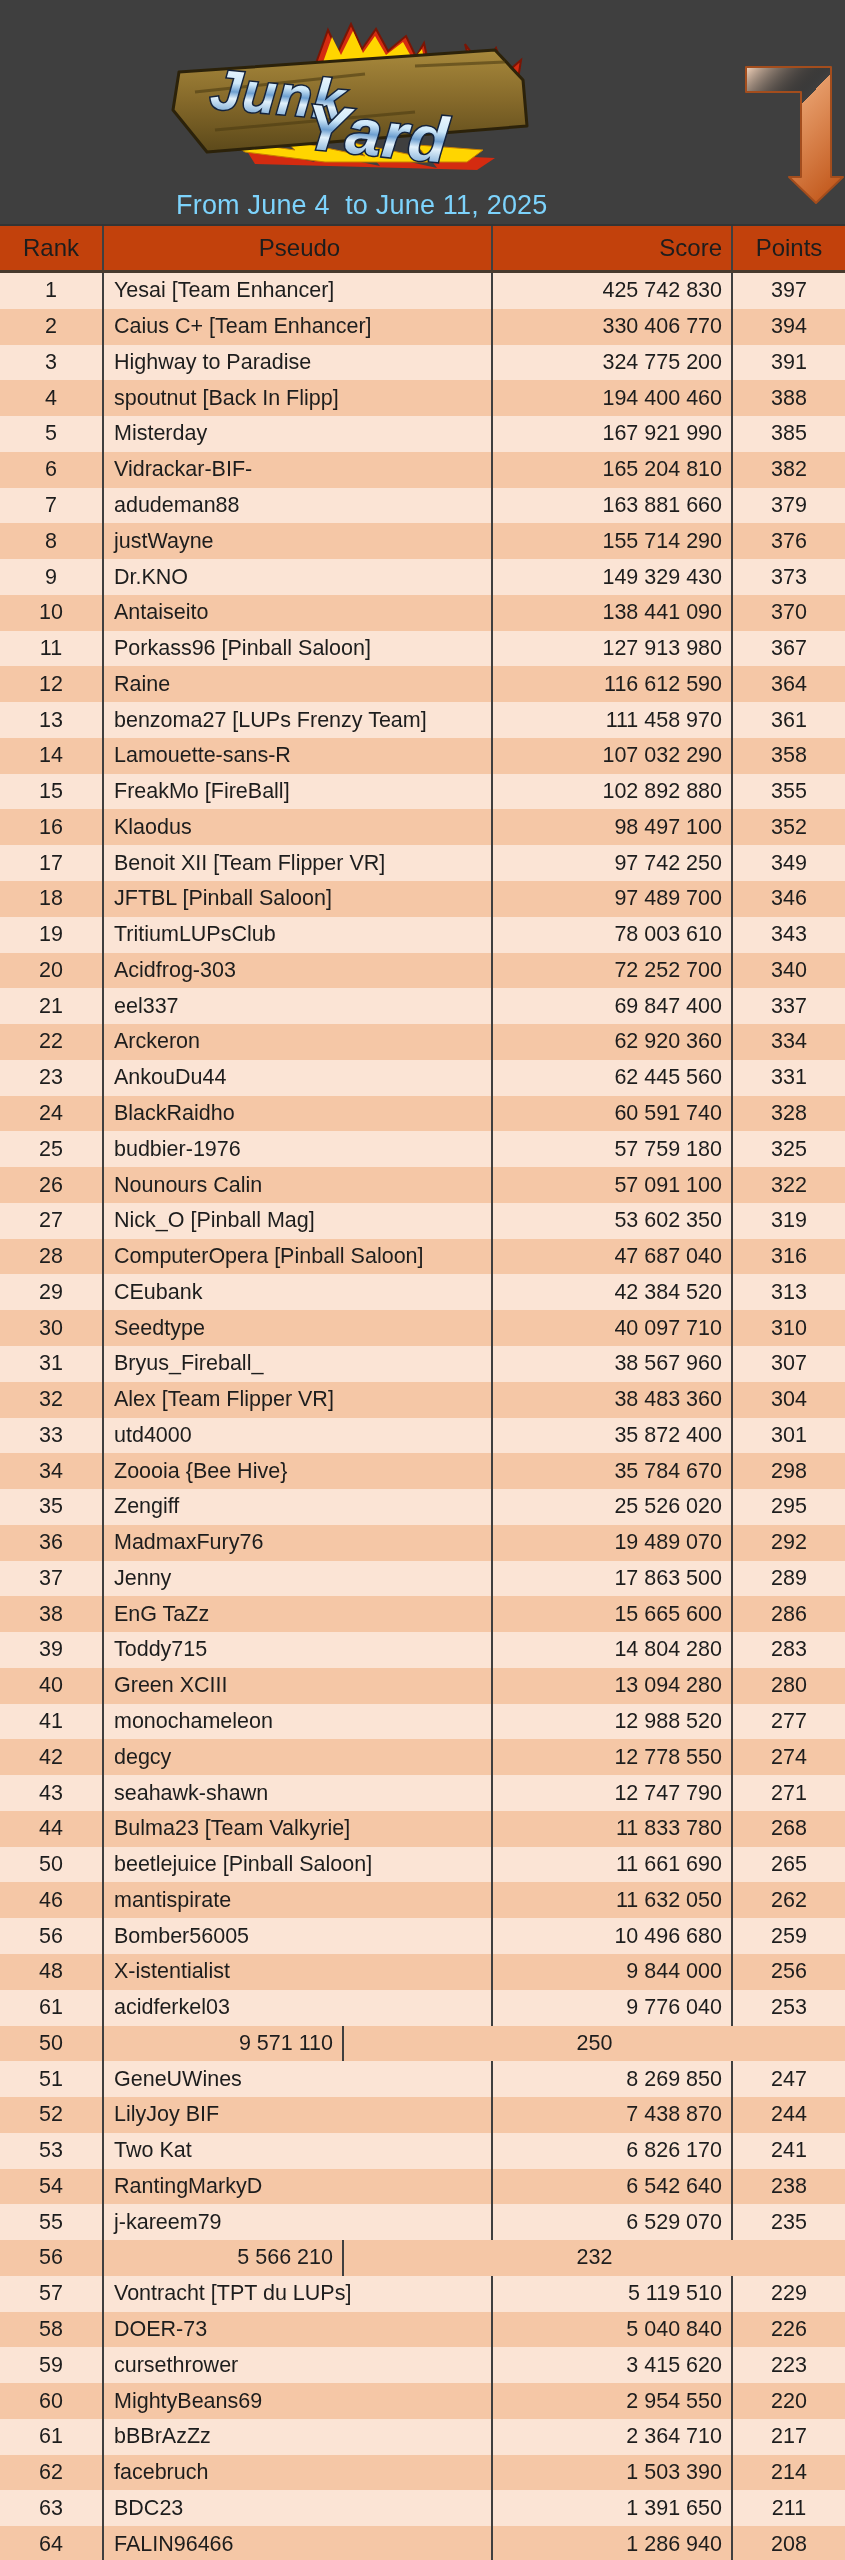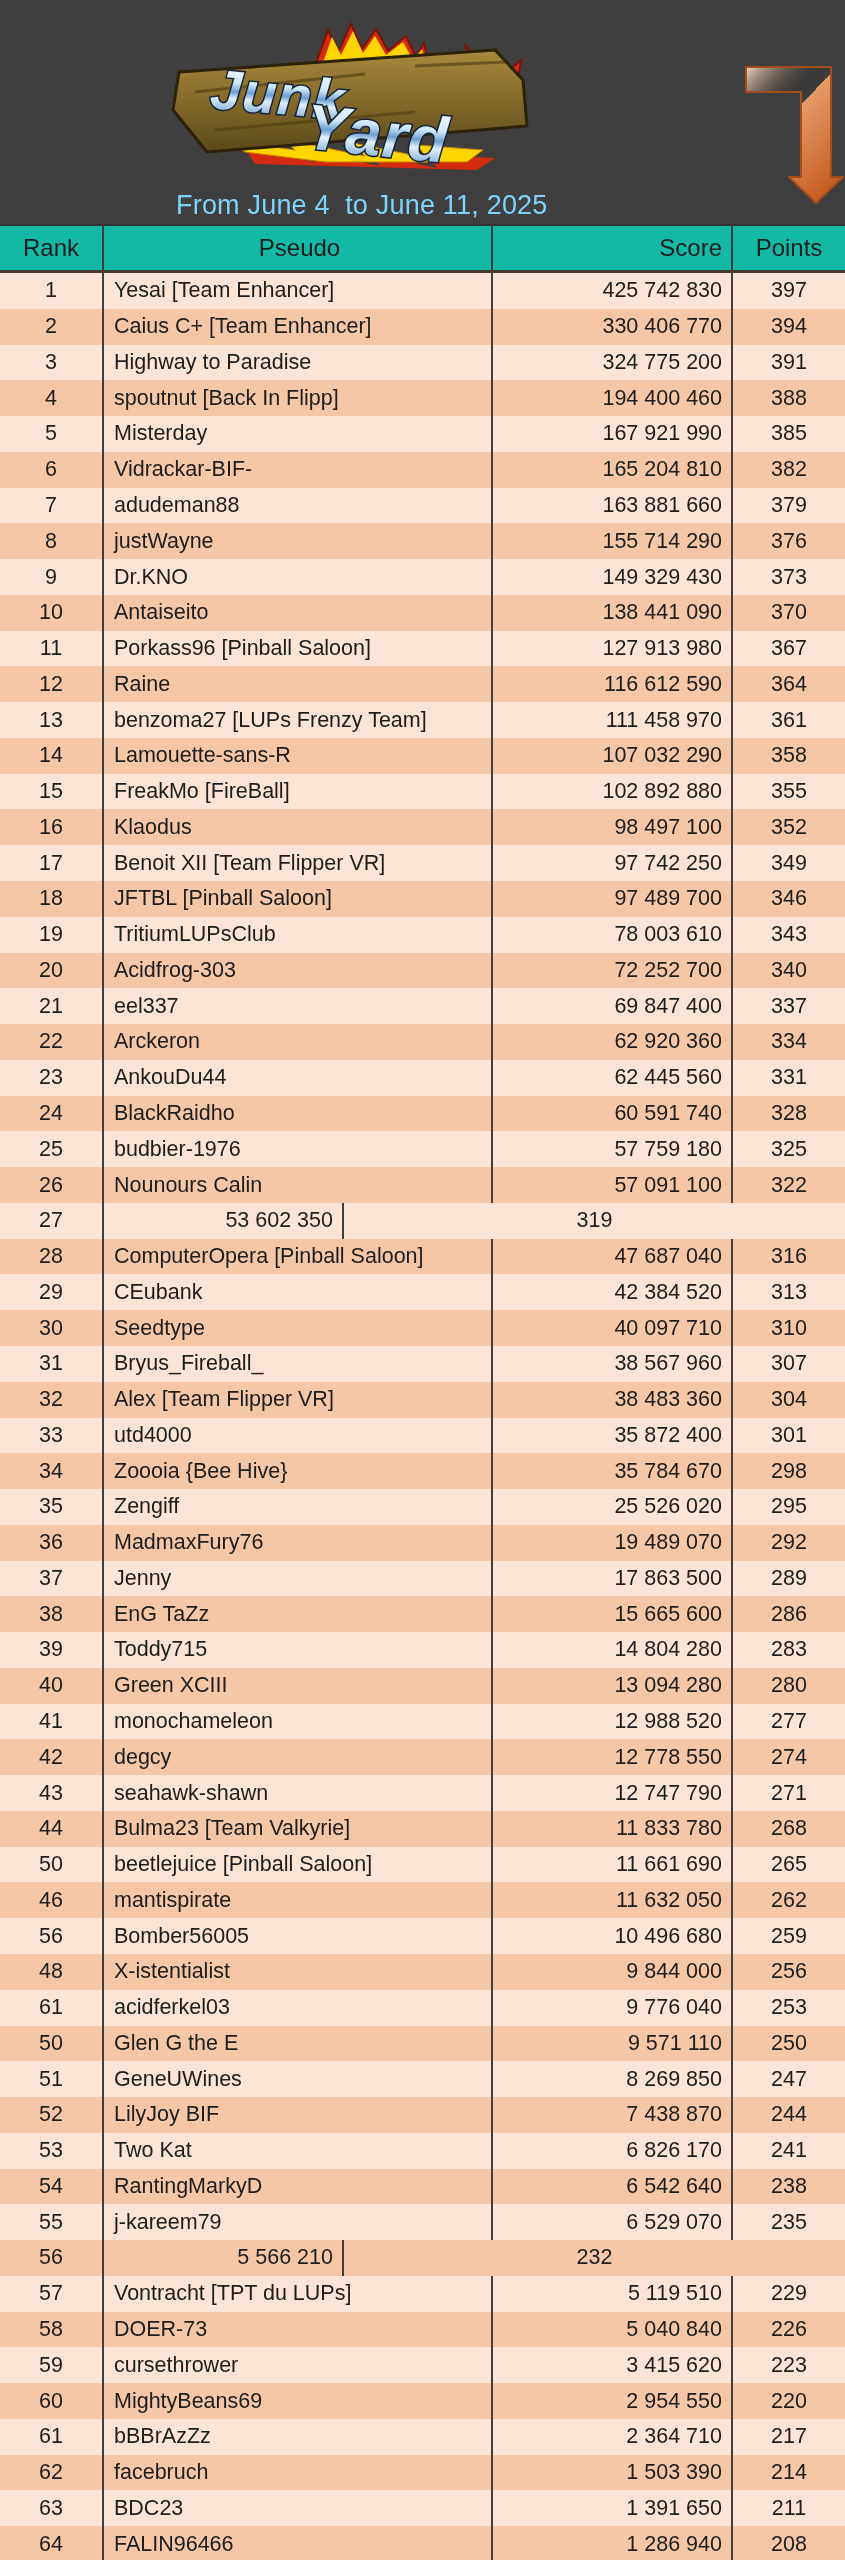--- a/index.html
+++ b/index.html
@@ -23,21 +23,21 @@
   
   .board{
     position:absolute;left:0;top:224px;width:845px;height:2336px;
     display:flex;flex-direction:column;
     border-top:2px solid #343434;
     color:#1d1d1d;
   }
   .thead{
     height:44px;flex:0 0 44px;
     display:flex;align-items:flex-start;
-    background:#14b8a6;
+    background:#c2410c;
     border-bottom:3px solid #483a2e;
     font-size:24px;font-weight:500;
   }
   .tbody{flex:1;display:flex;flex-direction:column;}
   .row{flex:1;display:flex;align-items:center;font-size:21.5px;}
   .row:nth-child(odd){background:#fbe4d5;}
   .row:nth-child(even){background:#f5c7a6;}
   .c{height:100%;display:flex;align-items:center;box-sizing:border-box;}
   .c.rank{flex:0 0 104px;justify-content:center;border-right:2px solid #3f3f3f;}
   .c.pseudo{flex:0 0 389px;padding-left:10px;border-right:2px solid #3f3f3f;}
@@ -285,20 +285,21 @@
 
   <div class="row">
     <div class="c rank">26</div>
     <div class="c pseudo">Nounours Calin</div>
     <div class="c score">57 091 100</div>
     <div class="c points">322</div>
   </div>
 
   <div class="row">
     <div class="c rank">27</div>
+    <div class="c pseudo">Nick_O [Pinball Mag]</div>
     <div class="c score">53 602 350</div>
     <div class="c points">319</div>
   </div>
 
   <div class="row">
     <div class="c rank">28</div>
     <div class="c pseudo">ComputerOpera [Pinball Saloon]</div>
     <div class="c score">47 687 040</div>
     <div class="c points">316</div>
   </div>
@@ -445,21 +446,20 @@
 
   <div class="row">
     <div class="c rank">61</div>
     <div class="c pseudo">acidferkel03</div>
     <div class="c score">9 776 040</div>
     <div class="c points">253</div>
   </div>
 
   <div class="row">
     <div class="c rank">50</div>
-    <div class="c pseudo">Glen G the E</div>
     <div class="c score">9 571 110</div>
     <div class="c points">250</div>
   </div>
 
   <div class="row">
     <div class="c rank">51</div>
     <div class="c pseudo">GeneUWines</div>
     <div class="c score">8 269 850</div>
     <div class="c points">247</div>
   </div>

